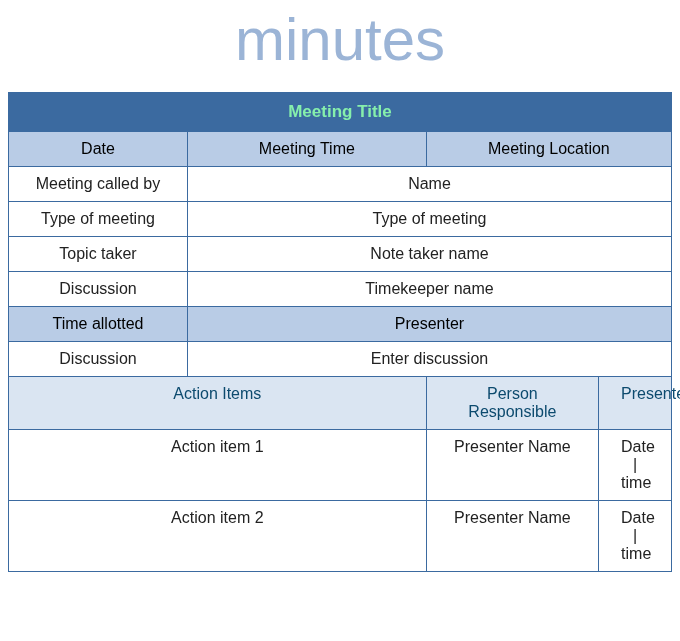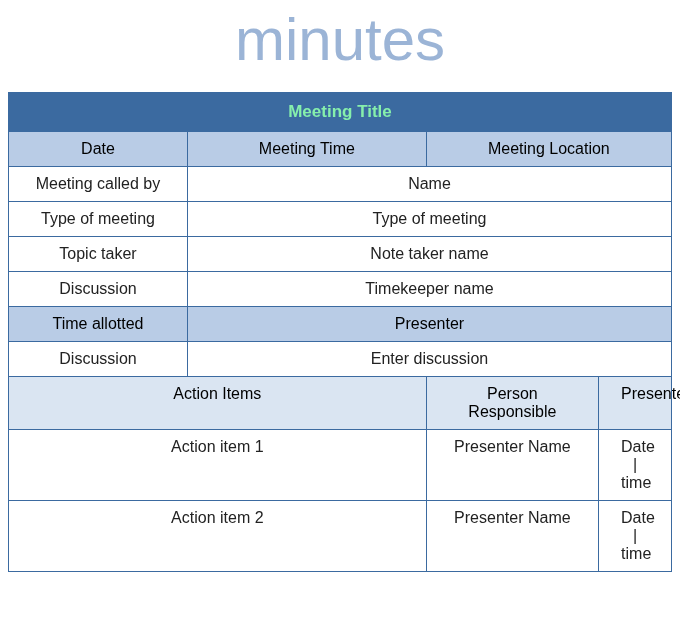--- a/index.html
+++ b/index.html
@@ -37,21 +37,21 @@
     font-size: 17px;
     padding: 9px 10px;
   }
   .sub-header td {
     background: #b9cce6;
     color: #000;
     font-size: 16px;
   }
   .col-header td {
     background: #dae5f2;
-    color: #000000;
+    color: #0c4a6e;
   }
 </style>
 </head>
 <body>
 
 <div class="doc-title">minutes</div>
 
 <table>
   <colgroup>
     <col style="width:27%">

